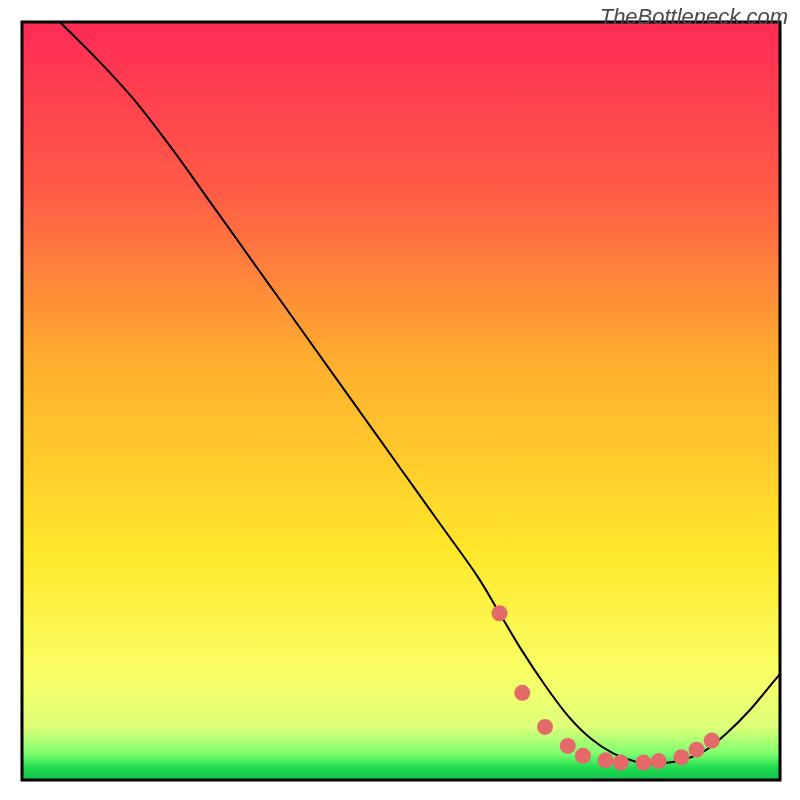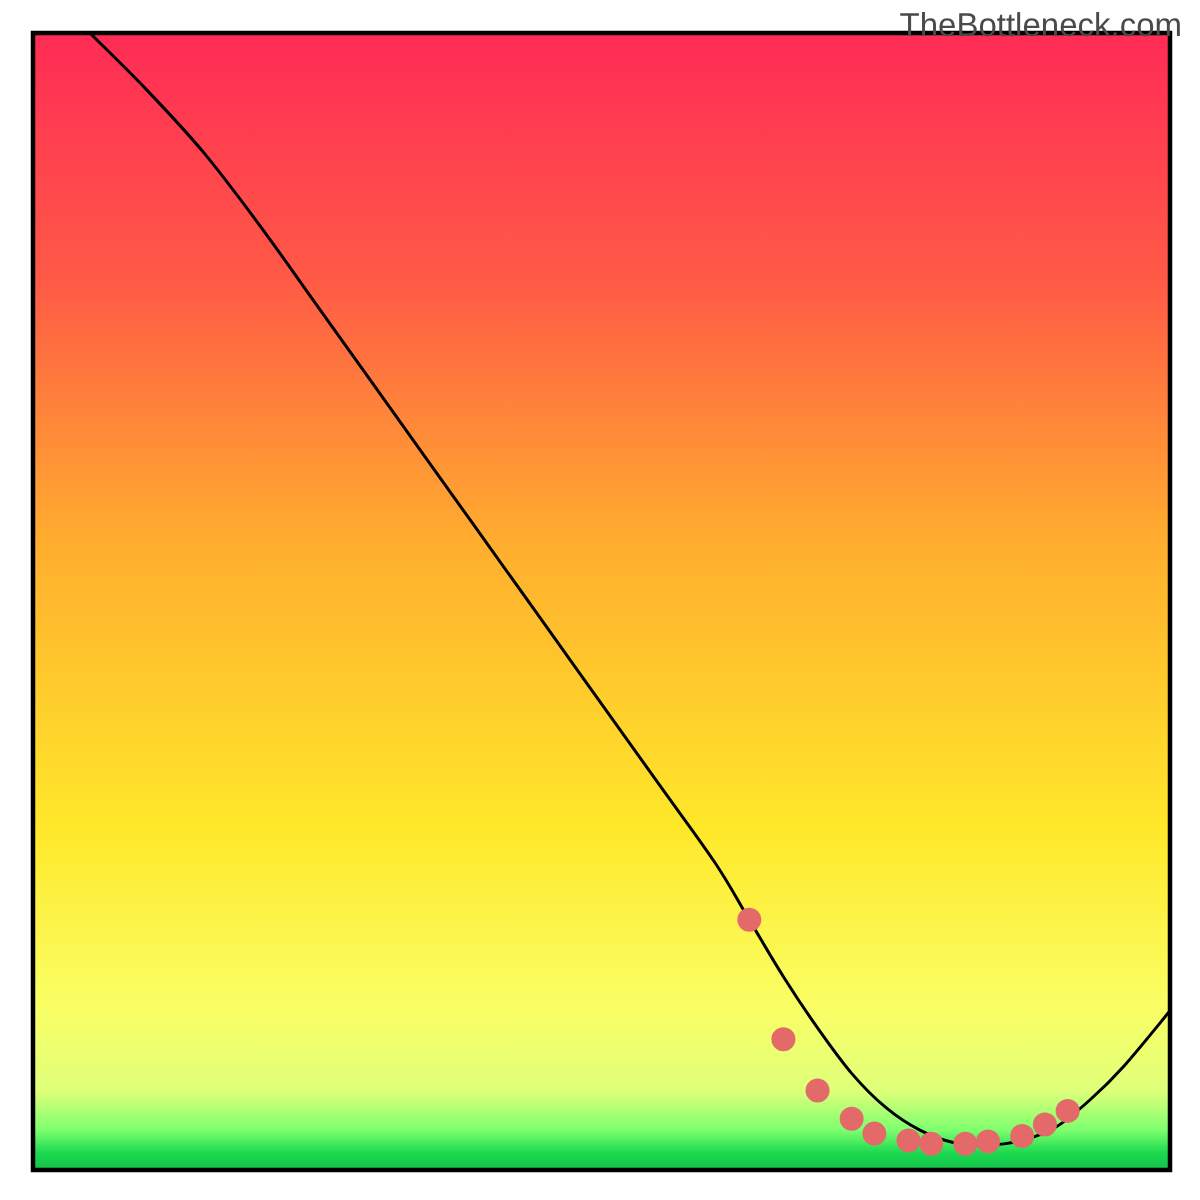--- a/index.html
+++ b/index.html
@@ -18,20 +18,21 @@
   }
   .watermark {
     position: absolute;
     top: 4px;
     right: 12px;
     color: #4a4a4a;
     font-size: 22px;
     font-weight: 500;
     z-index: 50;
     user-select: none;
+    font-style: italic;
   }
   svg {
     position: absolute;
     top: 0;
     left: 0;
   }
 </style>
 </head>
 <body>
 

